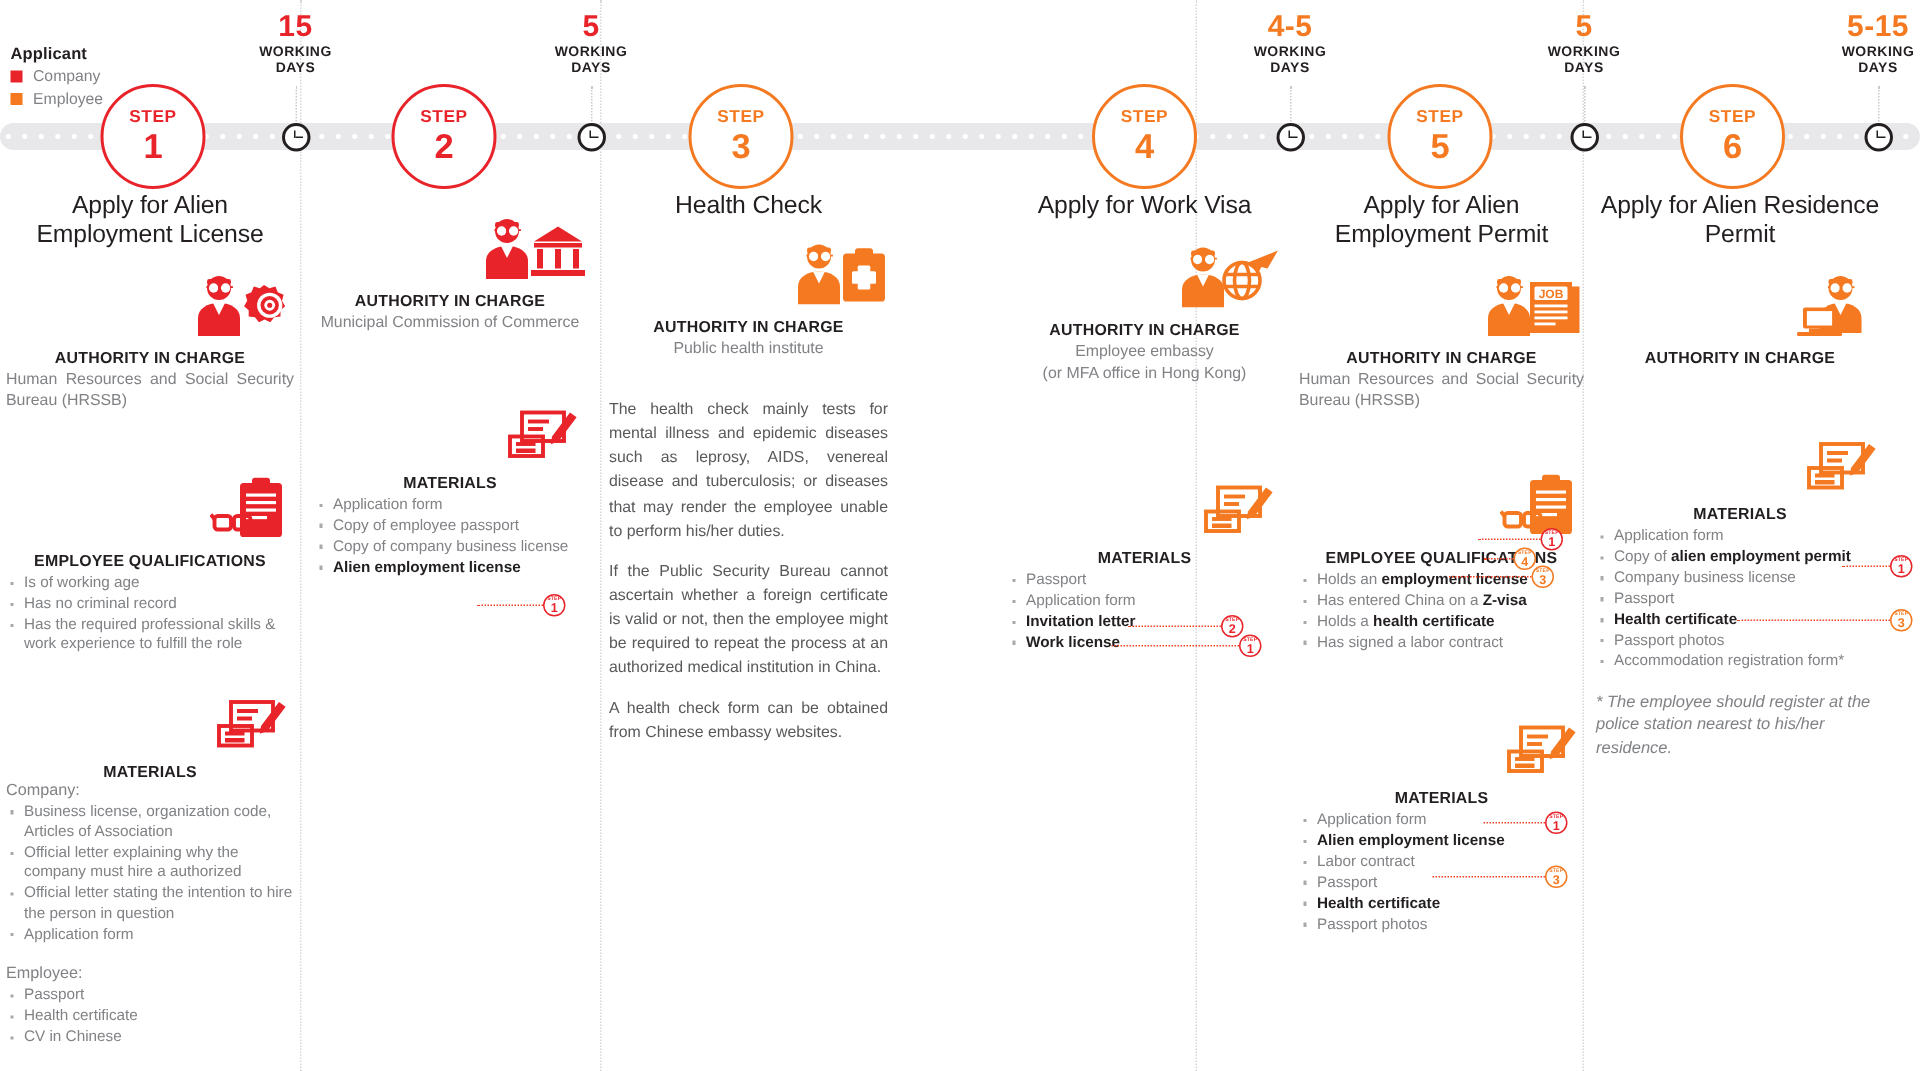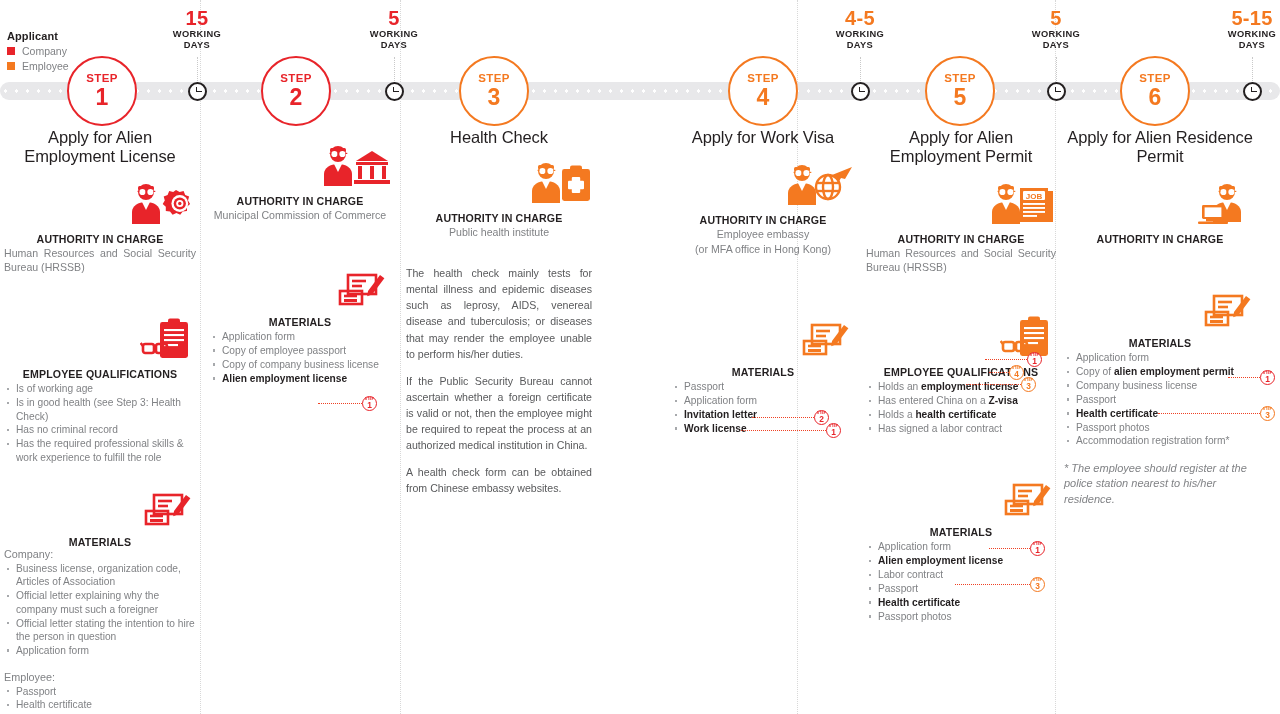--- a/index.html
+++ b/index.html
@@ -259,21 +259,20 @@
           <rect x="3" y="26" width="11" height="9" rx="2.2"></rect>
           <rect x="16" y="26" width="11" height="9" rx="2.2"></rect>
           <path d="M14 29.5 h2"></path>
             <path d="M3 28 l-2.4 -3"></path>
         </g>
       </svg>
     </div>
     <div class="sec-head" style="margin-top:6px;">EMPLOYEE QUALIFICATIONS</div>
     <ul class="bullets">
       <li>Is of working age</li>
-      <li>Is in good health (see Step 3: Health Check)</li>
       <li>Has no criminal record</li>
       <li>Has the required professional skills &amp; work experience to fulfill the role</li>
     </ul>
 
     <div class="icon-wrap" style="height:40px;margin-top:26px;">
       <svg class="ic" width="56" height="40" viewBox="0 0 56 40" aria-hidden="true">
         <g fill="none" stroke="#e8242a" stroke-width="2.6">
           <rect x="14" y="5" width="28" height="19"></rect>
           <path d="M18 11 h14"></path>
             <path d="M18 16 h10"></path>
@@ -286,21 +285,21 @@
         <g fill="#e8242a">
           <path d="M34 21 l12-16 4.4 3.2 -12 16 -5.2 2 0.8 -5.2 z"></path>
         </g>
       </svg>
     </div>
     <div class="sec-head" style="margin-top:6px;">MATERIALS</div>
 
     <div class="grp-label">Company:</div>
     <ul class="bullets">
       <li>Business license, organization code, Articles of Association</li>
-      <li>Official letter explaining why the company must such a foreigner</li>
+      <li>Official letter explaining why the company must hire a authorized</li>
       <li>Official letter stating the intention to hire the person in question</li>
       <li>Application form</li>
     </ul>
     <div class="grp-gap"></div>
     <div class="grp-label">Employee:</div>
     <ul class="bullets">
       <li>Passport</li>
       <li>Health certificate</li>
       <li>CV in Chinese</li>
 

